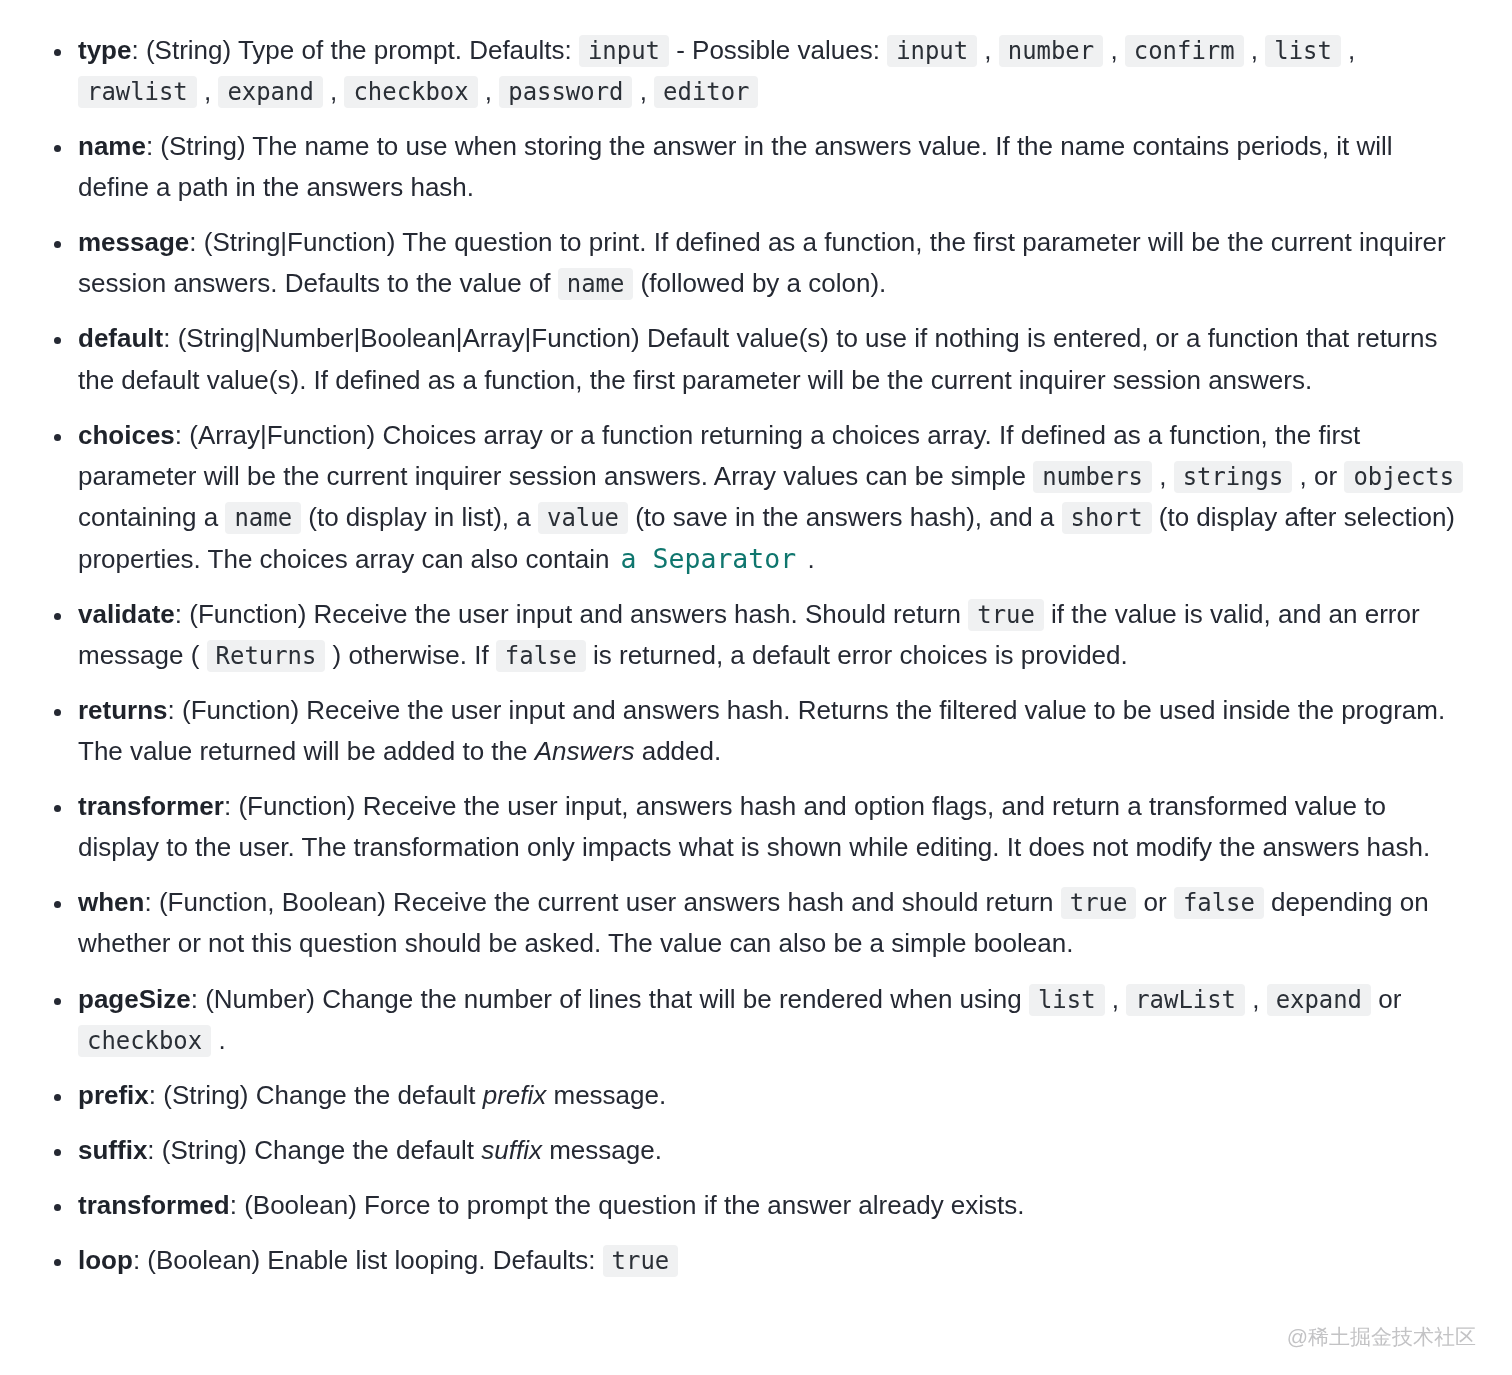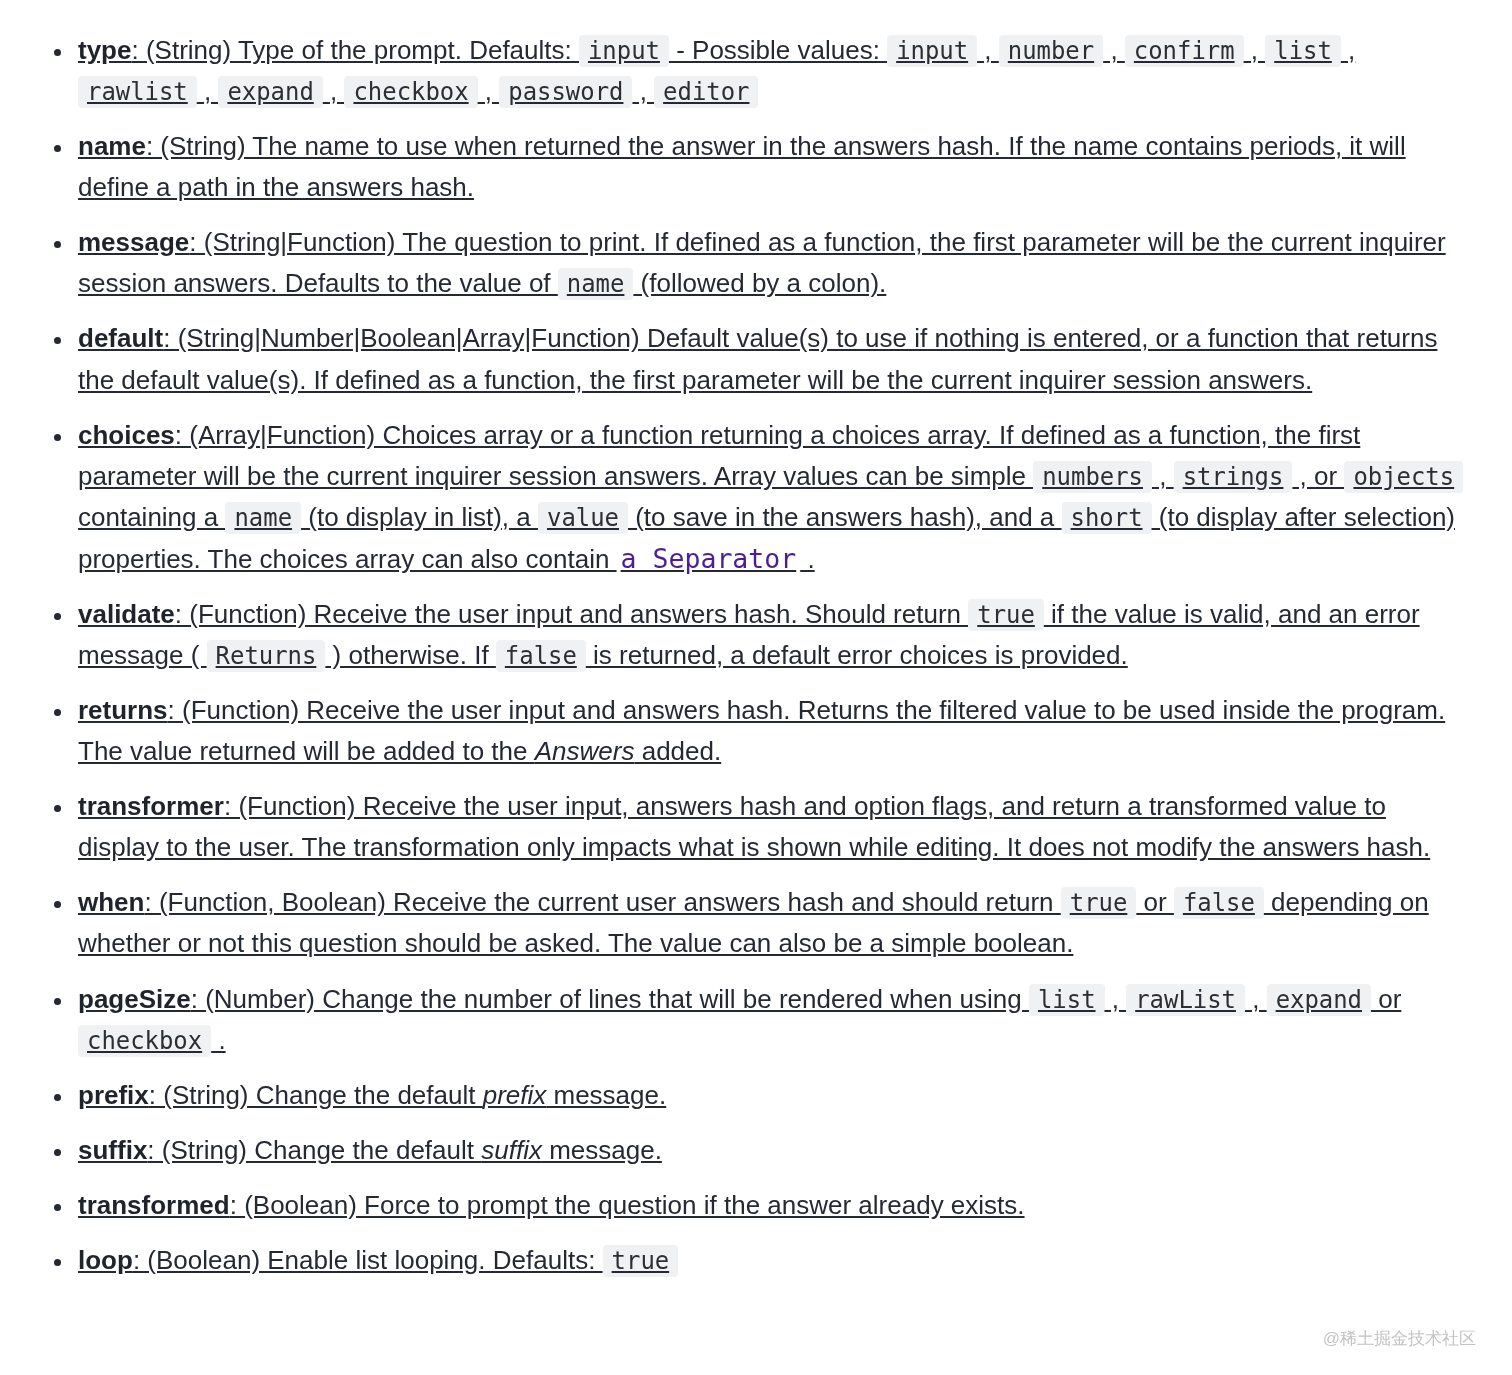--- a/index.html
+++ b/index.html
@@ -12,21 +12,20 @@
     width: 1512px;
     min-height: 1375px;
     box-sizing: border-box;
     padding: 16px 46px 70px 44px;
     background: #ffffff;
     color: #252933;
     font-family: "Liberation Sans", "DejaVu Sans", sans-serif;
     font-size: 26px;
     line-height: 1.58;
     overflow: hidden;
-    text-decoration: underline;
   }
   ul.options-list {
     margin: 0;
     padding-left: 30px;
     list-style-type: disc;
   }
   ul.options-list > li {
     margin: 14px 0;
     padding-left: 4px;
   }
@@ -46,40 +45,40 @@
     font-family: "DejaVu Sans Mono", "Liberation Mono", monospace;
     font-size: 0.92em;
     background: #f0f1f2;
     color: #2a2f36;
     padding: 2px 9px;
     border-radius: 4px;
     white-space: nowrap;
   }
   code.code.red {
     background: transparent;
-    color: #4c1d95;
+    color: #0f766e;
     font-size: 1.02em;
     padding: 2px 4px;
   }
   .watermark {
     position: absolute;
     right: 36px;
     bottom: 22px;
     color: #c3c3c5;
-    font-size: 17px;
+    font-size: 21px;
     font-family: "Liberation Sans", "DejaVu Sans", sans-serif;
   }
 </style>
 </head>
 <body>
 
 <div class="page">
   <ul class="options-list">
       <li><strong>type</strong><span>: (String) Type of the prompt. Defaults: </span><code class="code">input</code><span> - Possible values: </span><code class="code">input</code><span> , </span><code class="code">number</code><span> , </span><code class="code">confirm</code><span> , </span><code class="code">list</code><span> , </span><code class="code">rawlist</code><span> , </span><code class="code">expand</code><span> , </span><code class="code">checkbox</code><span> , </span><code class="code">password</code><span> , </span><code class="code">editor</code></li>
-      <li><strong>name</strong><span>: (String) The name to use when returned the answer in the answers hash. If the name contains periods, it will define a path in the answers hash.</span></li>
+      <li><strong>name</strong><span>: (String) The name to use when storing the answer in the answers value. If the name contains periods, it will define a path in the answers hash.</span></li>
       <li><strong>message</strong><span>: (String|Function) The question to print. If defined as a function, the first parameter will be the current inquirer session answers. Defaults to the value of </span><code class="code">name</code><span> (followed by a colon).</span></li>
       <li><strong>default</strong><span>: (String|Number|Boolean|Array|Function) Default value(s) to use if nothing is entered, or a function that returns the default value(s). If defined as a function, the first parameter will be the current inquirer session answers.</span></li>
       <li><strong>choices</strong><span>: (Array|Function) Choices array or a function returning a choices array. If defined as a function, the first parameter will be the current inquirer session answers. Array values can be simple </span><code class="code">numbers</code><span> , </span><code class="code">strings</code><span> , or </span><code class="code">objects</code><span> containing a </span><code class="code">name</code><span> (to display in list), a </span><code class="code">value</code><span> (to save in the answers hash), and a </span><code class="code">short</code><span> (to display after selection) properties. The choices array can also contain </span><code class="code red">a Separator</code><span> .</span></li>
       <li><strong>validate</strong><span>: (Function) Receive the user input and answers hash. Should return </span><code class="code">true</code><span> if the value is valid, and an error message ( </span><code class="code">Returns</code><span> ) otherwise. If </span><code class="code">false</code><span> is returned, a default error choices is provided.</span></li>
       <li><strong>returns</strong><span>: (Function) Receive the user input and answers hash. Returns the filtered value to be used inside the program. The value returned will be added to the </span><em>Answers</em><span> added.</span></li>
       <li><strong>transformer</strong><span>: (Function) Receive the user input, answers hash and option flags, and return a transformed value to display to the user. The transformation only impacts what is shown while editing. It does not modify the answers hash.</span></li>
       <li><strong>when</strong><span>: (Function, Boolean) Receive the current user answers hash and should return </span><code class="code">true</code><span> or </span><code class="code">false</code><span> depending on whether or not this question should be asked. The value can also be a simple boolean.</span></li>
       <li><strong>pageSize</strong><span>: (Number) Change the number of lines that will be rendered when using </span><code class="code">list</code><span> , </span><code class="code">rawList</code><span> , </span><code class="code">expand</code><span> or </span><code class="code">checkbox</code><span> .</span></li>
       <li><strong>prefix</strong><span>: (String) Change the default </span><em>prefix</em><span> message.</span></li>
       <li><strong>suffix</strong><span>: (String) Change the default </span><em>suffix</em><span> message.</span></li>

